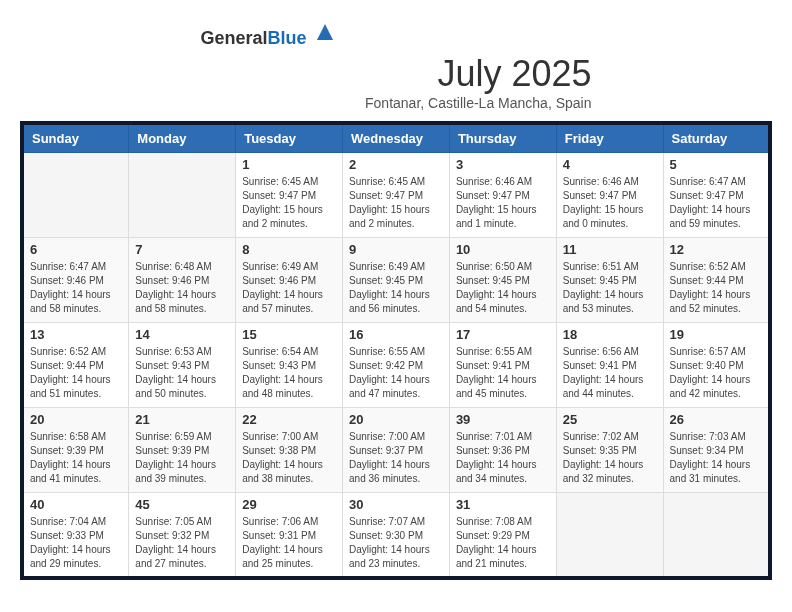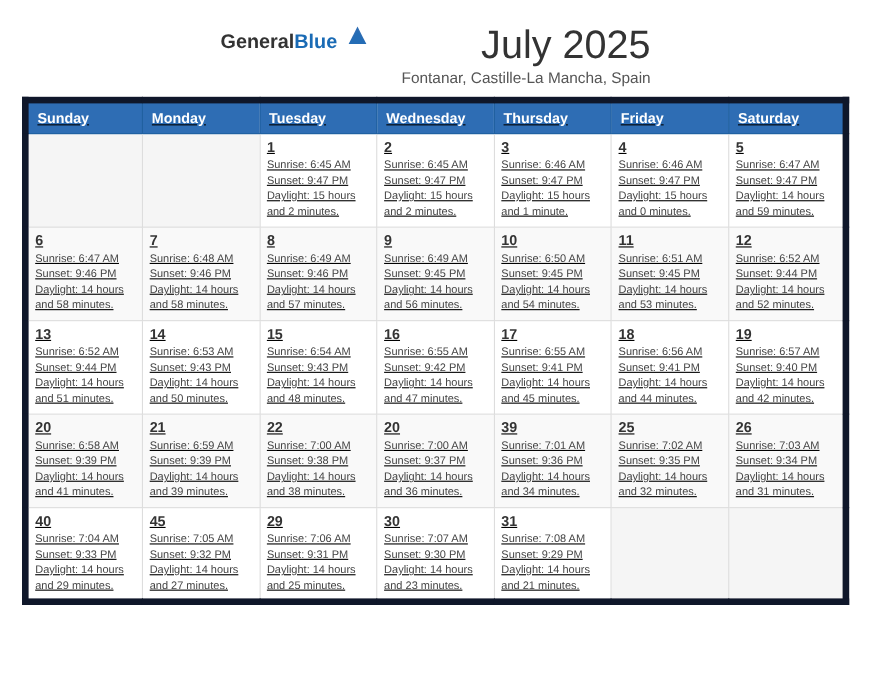--- a/index.html
+++ b/index.html
@@ -30,36 +30,36 @@
       font-weight: bold;
       color: #1a6bb5;
     }
     .logo-icon {
       width: 24px;
       height: 24px;
       margin-left: 2px;
     }
     .title-section {
       text-align: right;
+      margin-top: 33px;
     }
     .month-title {
       font-size: 36px;
       color: #333;
       font-weight: normal;
     }
     .location-title {
       font-size: 14px;
       color: #555;
       padding-left: 28px;
     }
     .calendar {
       width: 100%;
       border-collapse: collapse;
-      border: 6px solid #0f172a;
-      text-decoration: underline;
+      border: 4px solid #0f172a;
     }
     .calendar th {
       background-color: #2e6db4;
       color: #fff;
       text-align: left;
       padding: 6px 8px;
       font-size: 13px;
       border: 1px solid #2060a0;
     }
     .calendar td {

